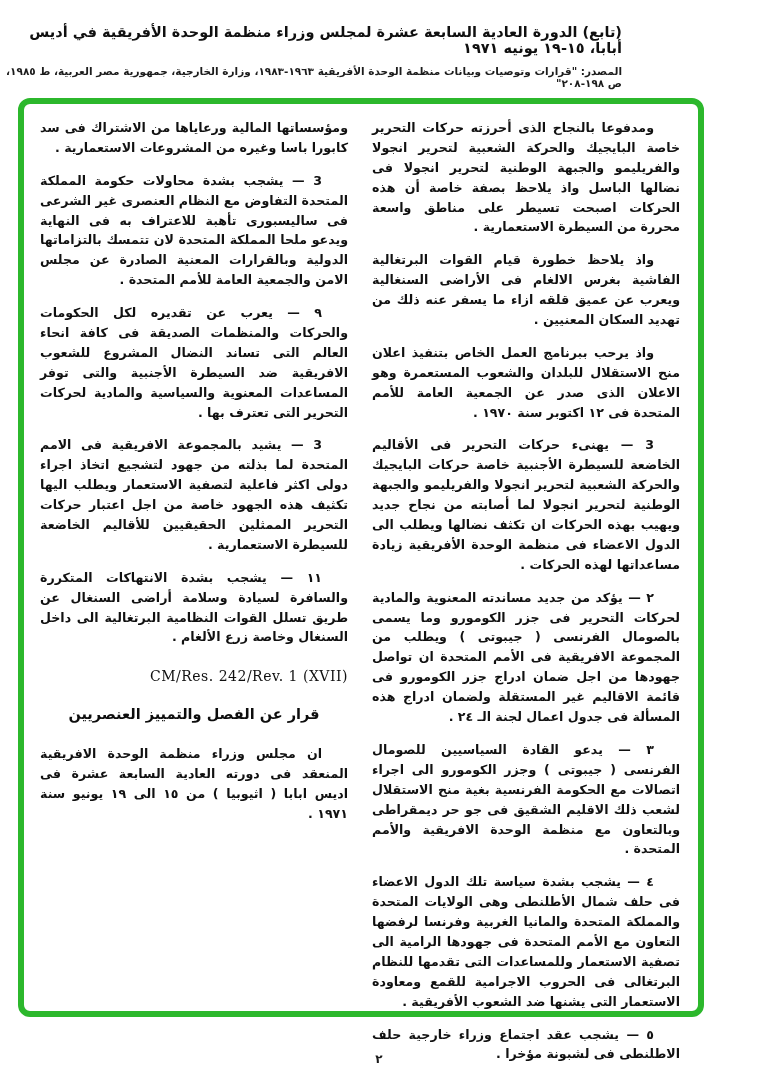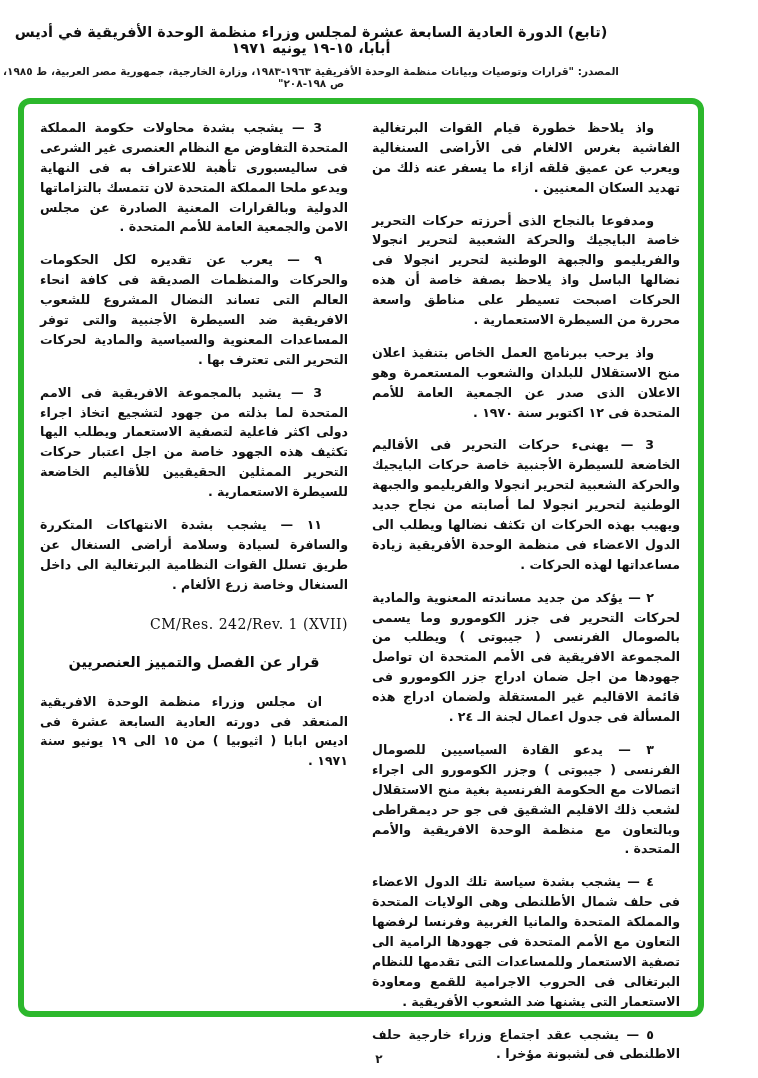--- a/index.html
+++ b/index.html
@@ -13,21 +13,21 @@
     position: relative;
     font-family: "DejaVu Sans", sans-serif;
     color: #141414;
     overflow: hidden;
   }
   .page-header {
     position: absolute;
     top: 24px;
     left: 0;
     width: 622px;
-    text-align: center;
+    text-align: right;
     direction: rtl;
   }
   .page-header .title-line {
     font-size: 14.5px;
     font-weight: bold;
     letter-spacing: 0;
     color: #101010;
   }
   .page-header .source-line {
     margin-top: 9px;
@@ -101,32 +101,33 @@
 
 <header class="page-header">
   <div class="title-line">(تابع) الدورة العادية السابعة عشرة لمجلس وزراء منظمة الوحدة الأفريقية في أديس أبابا، ١٥-١٩ يونيه ١٩٧١</div>
   <div class="source-line">المصدر: "قرارات وتوصيات وبيانات منظمة الوحدة الأفريقية ١٩٦٣-١٩٨٣، وزارة الخارجية، جمهورية مصر العربية، ط ١٩٨٥، ص ١٩٨-٢٠٨"</div>
 </header>
 
 <main class="doc-frame">
   <div class="columns">
 
     <section class="col">
+      <p>ومدفوعا بالنجاح الذى أحرزته حركات التحرير خاصة البايجيك والحركة الشعبية لتحرير انجولا والفريليمو والجبهة الوطنية لتحرير انجولا فى نضالها الباسل واذ يلاحظ بصفة خاصة أن هذه الحركات اصبحت تسيطر على مناطق واسعة محررة من السيطرة الاستعمارية .</p>
       <p>واذ يلاحظ خطورة قيام القوات البرتغالية الفاشية بغرس الالغام فى الأراضى السنغالية ويعرب عن عميق قلقه ازاء ما يسفر عنه ذلك من تهديد السكان المعنيين .</p>
-      <p>ومدفوعا بالنجاح الذى أحرزته حركات التحرير خاصة البايجيك والحركة الشعبية لتحرير انجولا والفريليمو والجبهة الوطنية لتحرير انجولا فى نضالها الباسل واذ يلاحظ بصفة خاصة أن هذه الحركات اصبحت تسيطر على مناطق واسعة محررة من السيطرة الاستعمارية .</p>
       <p>واذ يرحب ببرنامج العمل الخاص بتنفيذ اعلان منح الاستقلال للبلدان والشعوب المستعمرة وهو الاعلان الذى صدر عن الجمعية العامة للأمم المتحدة فى ١٢ اكتوبر سنة ١٩٧٠ .</p>
       <p>3 — يهنىء حركات التحرير فى الأقاليم الخاضعة للسيطرة الأجنبية خاصة حركات البايجيك والحركة الشعبية لتحرير انجولا والفريليمو والجبهة الوطنية لتحرير انجولا لما أصابته من نجاح جديد ويهيب بهذه الحركات ان تكثف نضالها ويطلب الى الدول الاعضاء فى منظمة الوحدة الأفريقية زيادة مساعداتها لهذه الحركات .</p>
       <p>٢ — يؤكد من جديد مساندته المعنوية والمادية لحركات التحرير فى جزر الكومورو وما يسمى بالصومال الفرنسى ( جيبوتى ) ويطلب من المجموعة الافريقية فى الأمم المتحدة ان تواصل جهودها من اجل ضمان ادراج جزر الكومورو فى قائمة الاقاليم غير المستقلة ولضمان ادراج هذه المسألة فى جدول اعمال لجنة الـ ٢٤ .</p>
       <p>٣ — يدعو القادة السياسيين للصومال الفرنسى ( جيبوتى ) وجزر الكومورو الى اجراء اتصالات مع الحكومة الفرنسية بغية منح الاستقلال لشعب ذلك الاقليم الشقيق فى جو حر ديمقراطى وبالتعاون مع منظمة الوحدة الافريقية والأمم المتحدة .</p>
       <p>٤ — يشجب بشدة سياسة تلك الدول الاعضاء فى حلف شمال الأطلنطى وهى الولايات المتحدة والمملكة المتحدة والمانيا الغربية وفرنسا لرفضها التعاون مع الأمم المتحدة فى جهودها الرامية الى تصفية الاستعمار وللمساعدات التى تقدمها للنظام البرتغالى فى الحروب الاجرامية للقمع ومعاودة الاستعمار التى يشنها ضد الشعوب الأفريقية .</p>
       <p>٥ — يشجب عقد اجتماع وزراء خارجية حلف الاطلنطى فى لشبونة مؤخرا .</p>
       <p>٦ — يطلب الى سائر الدول منع تقديم أية مساعدات للدول الاستعمارية وان تمنع بصفة خاصة شركاتها</p>
     </section>
 
     <section class="col">
+      <p class="no-indent">ومؤسساتها المالية ورعاياها من الاشتراك فى سد كابورا باسا وغيره من المشروعات الاستعمارية .</p>
       <p>3 — يشجب بشدة محاولات حكومة المملكة المتحدة التفاوض مع النظام العنصرى غير الشرعى فى ساليسبورى تأهبة للاعتراف به فى النهاية ويدعو ملحا المملكة المتحدة لان تتمسك بالتزاماتها الدولية وبالقرارات المعنية الصادرة عن مجلس الامن والجمعية العامة للأمم المتحدة .</p>
       <p>٩ — يعرب عن تقديره لكل الحكومات والحركات والمنظمات الصديقة فى كافة انحاء العالم التى تساند النضال المشروع للشعوب الافريقية ضد السيطرة الأجنبية والتى توفر المساعدات المعنوية والسياسية والمادية لحركات التحرير التى تعترف بها .</p>
       <p>3 — يشيد بالمجموعة الافريقية فى الامم المتحدة لما بذلته من جهود لتشجيع اتخاذ اجراء دولى اكثر فاعلية لتصفية الاستعمار ويطلب اليها تكثيف هذه الجهود خاصة من اجل اعتبار حركات التحرير الممثلين الحقيقيين للأقاليم الخاضعة للسيطرة الاستعمارية .</p>
       <p>١١ — يشجب بشدة الانتهاكات المتكررة والسافرة لسيادة وسلامة أراضى السنغال عن طريق تسلل القوات النظامية البرتغالية الى داخل السنغال وخاصة زرع الألغام .</p>
       <div class="resolution-ref">CM/Res. 242/Rev. 1 (XVII)</div>
       <h2 class="section-heading">قرار عن الفصل والتمييز العنصريين</h2>
       <p>ان مجلس وزراء منظمة الوحدة الافريقية المنعقد فى دورته العادية السابعة عشرة فى اديس ابابا ( اثيوبيا ) من ١٥ الى ١٩ يونيو سنة ١٩٧١ .</p>
 
     </section>
 

